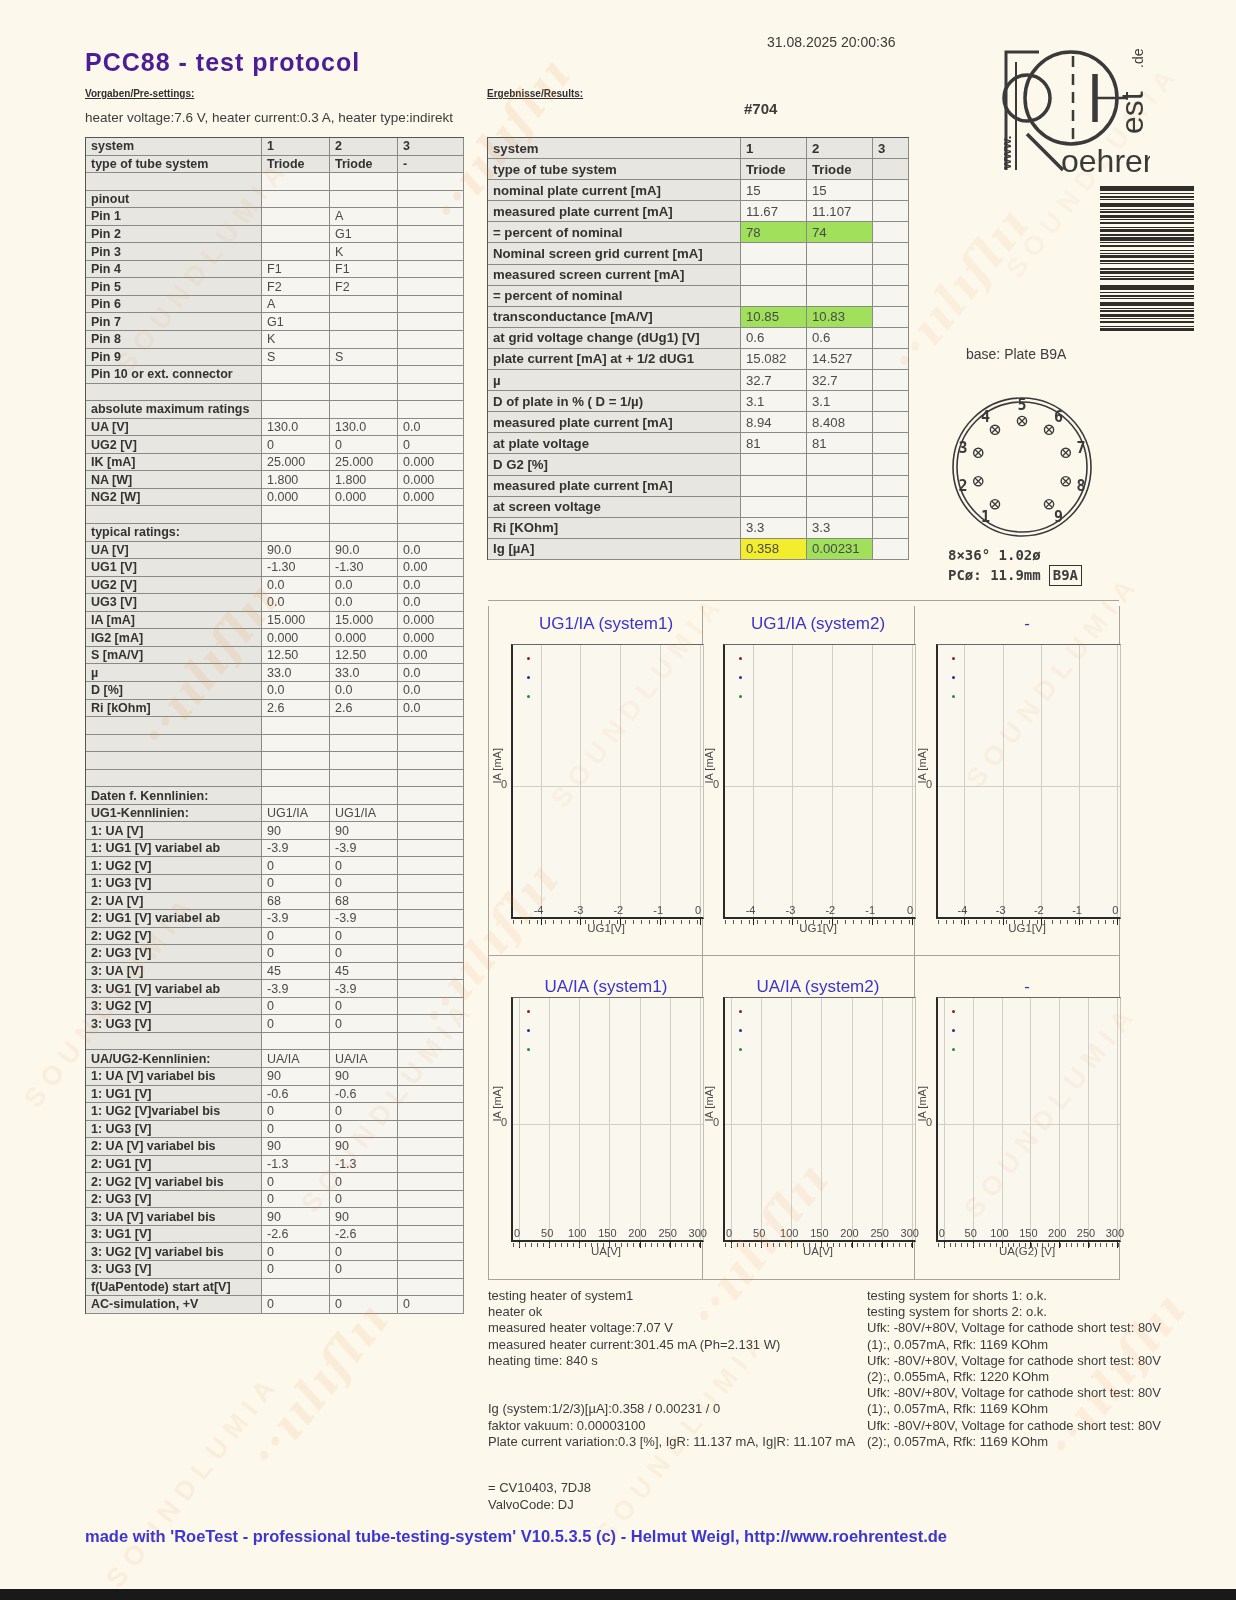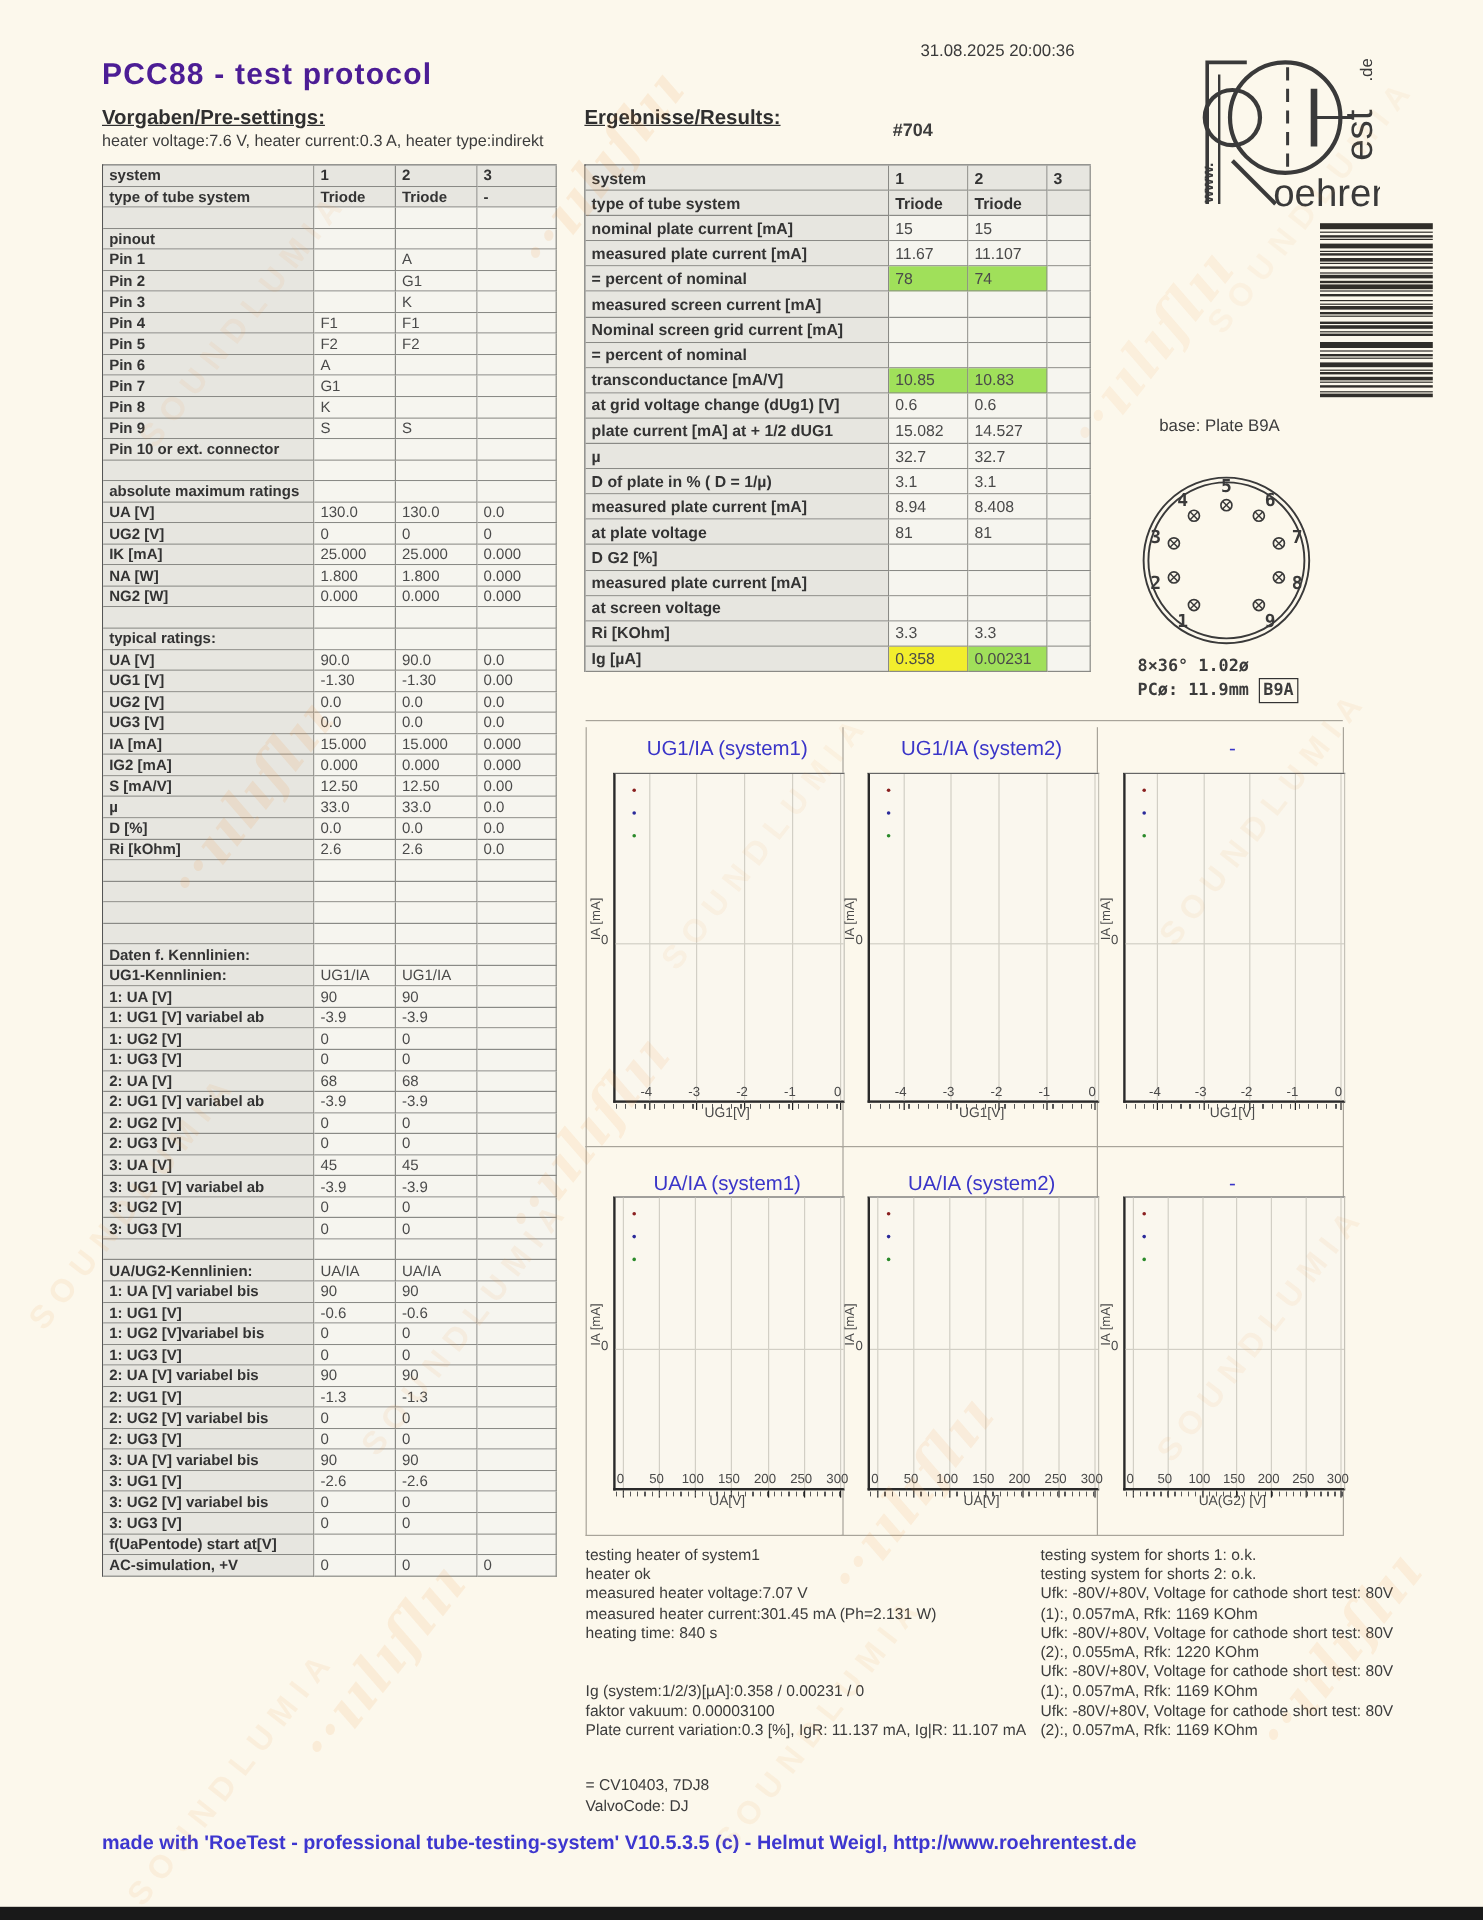--- a/index.html
+++ b/index.html
@@ -3,21 +3,21 @@
 <meta charset="utf-8">
 <style>
   html,body{margin:0;padding:0;background:#888;}
   .page{position:relative;width:1236px;height:1600px;background:#fcf8ec;
         font-family:"Liberation Sans",sans-serif;color:#3c3c3c;overflow:hidden;}
   .abs{position:absolute;}
   
   .title{left:85px;top:48px;font-size:25px;font-weight:bold;color:#4c1d95;letter-spacing:1px;}
   .datetime{left:767px;top:34px;font-size:14px;color:#3a3a3a;}
   .serial{left:744px;top:100px;font-size:15px;font-weight:bold;}
-  .sec-head{font-size:17px;font-weight:bold;text-decoration:underline;color:#2f2f2f;}
+  .sec-head{font-size:10px;font-weight:bold;text-decoration:underline;color:#2f2f2f;}
   .pre-sub{left:85px;top:110px;font-size:13.5px;}
   
   .dtable{border-top:1px solid #555;border-left:1px solid #555;background:#f6f5ef;}
   .drow{display:grid;}
   .prow{grid-template-columns:176px 68px 68px 1fr;height:17.55px;}
   .rrow{grid-template-columns:253px 66px 66px 1fr;height:21.1px;}
   .cell{border-right:1px solid #8a8a86;border-bottom:1px solid #8a8a86;
         padding:0 0 0 5px;overflow:hidden;white-space:nowrap;display:flex;align-items:center;}
   .prow .cell{font-size:12.5px;}
   .rrow .cell{font-size:13.2px;}
@@ -538,27 +538,27 @@
         <div class="cell val">11.107</div>
         <div class="cell val"></div>
       </div>
       <div class="drow rrow">
         <div class="cell lbl">= percent of nominal</div>
         <div class="cell val hl-green">78</div>
         <div class="cell val hl-green">74</div>
         <div class="cell val"></div>
       </div>
       <div class="drow rrow">
+        <div class="cell lbl">Nominal screen grid current [mA]</div>
+        <div class="cell val"></div>
+        <div class="cell val"></div>
+        <div class="cell val"></div>
+      </div>
+      <div class="drow rrow">
         <div class="cell lbl">measured screen current [mA]</div>
-        <div class="cell val"></div>
-        <div class="cell val"></div>
-        <div class="cell val"></div>
-      </div>
-      <div class="drow rrow">
-        <div class="cell lbl">Nominal screen grid current [mA]</div>
         <div class="cell val"></div>
         <div class="cell val"></div>
         <div class="cell val"></div>
       </div>
       <div class="drow rrow">
         <div class="cell lbl">= percent of nominal</div>
         <div class="cell val"></div>
         <div class="cell val"></div>
         <div class="cell val"></div>
       </div>

